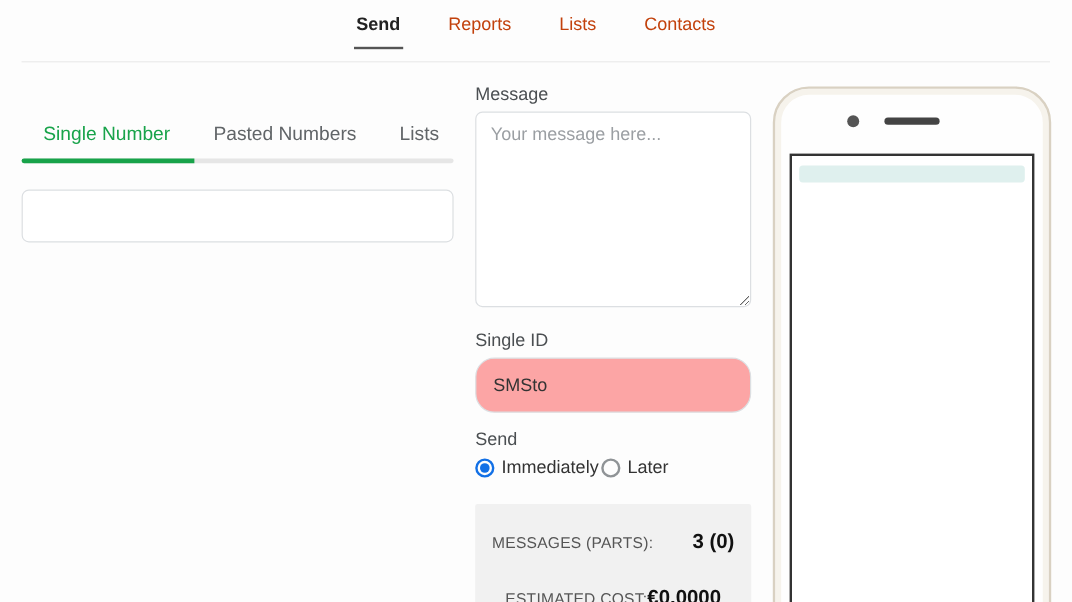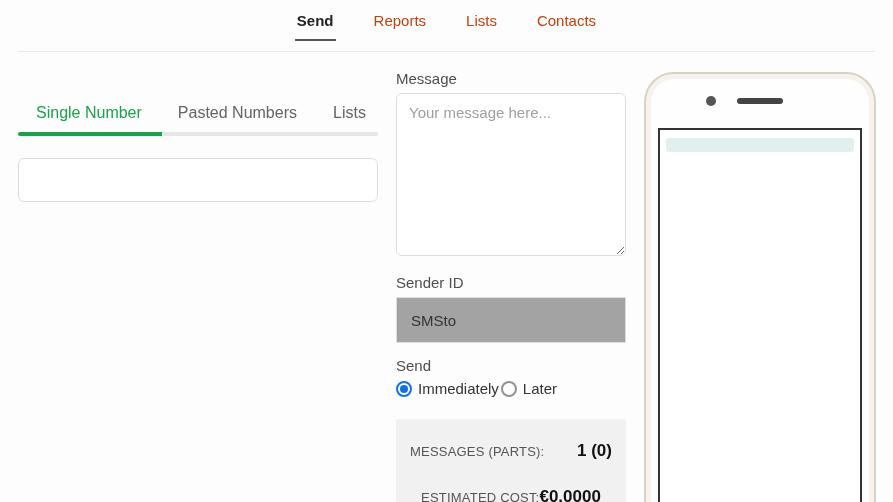--- a/index.html
+++ b/index.html
@@ -103,24 +103,24 @@
     color: #333;
     resize: both;
     background:#fff;
     font-family: inherit;
   }
   .msg-area::placeholder { color: #9b9fa3; }
   .sender-input {
     width: 100%;
     height: 46px;
     border: 1px solid #dcdfe2;
-    border-radius: 0;
+    border-radius: 16px;
     padding: 8px 14px;
     font-size: 15px;
-    background:#a3a3a3;
+    background:#fca5a5;
     color:#333;
   }
   .radio-row { display:flex; align-items:center; gap:2px; margin-top:6px; }
   .radio-opt { display:flex; align-items:center; gap:6px; cursor:pointer; font-size:15px; color:#333; }
   .radio-circle {
     width:16px; height:16px; border-radius:50%;
     border:2px solid #8f9396; display:inline-flex;
     align-items:center; justify-content:center;
   }
   .radio-circle.checked { border-color:#1270e6; }
@@ -196,39 +196,39 @@
     <div class="subtab-bar">
       <div class="subtab-bar-fill"></div>
     </div>
     <input class="num-input" type="text" value="" style="">
   </div>
 
   <div class="col-mid">
     <div class="label">Message</div>
     <textarea class="msg-area" placeholder="Your message here..." style=""></textarea>
 
-    <div class="label mt">Sender ID</div>
+    <div class="label mt">Single ID</div>
     <input class="sender-input" type="text" value="SMSto" style="">
 
     <div class="label mt">Send</div>
     <div class="radio-row">
       <label class="radio-opt">
         <span class="radio-circle checked"></span>
         <span>Immediately</span>
       </label>
       <label class="radio-opt">
         <span class="radio-circle"></span>
         <span>Later</span>
       </label>
     </div>
 
     <div class="summary">
       <div class="summary-row">
         <span class="summary-key">MESSAGES (PARTS):</span>
-        <span class="summary-val">1 (0)</span>
+        <span class="summary-val">3 (0)</span>
       </div>
       <div class="summary-row">
         <span class="summary-key">ESTIMATED COST:</span>
         <span class="summary-val">€0.0000</span>
       </div>
 
     </div>
   </div>
 
   <div class="col-right">

